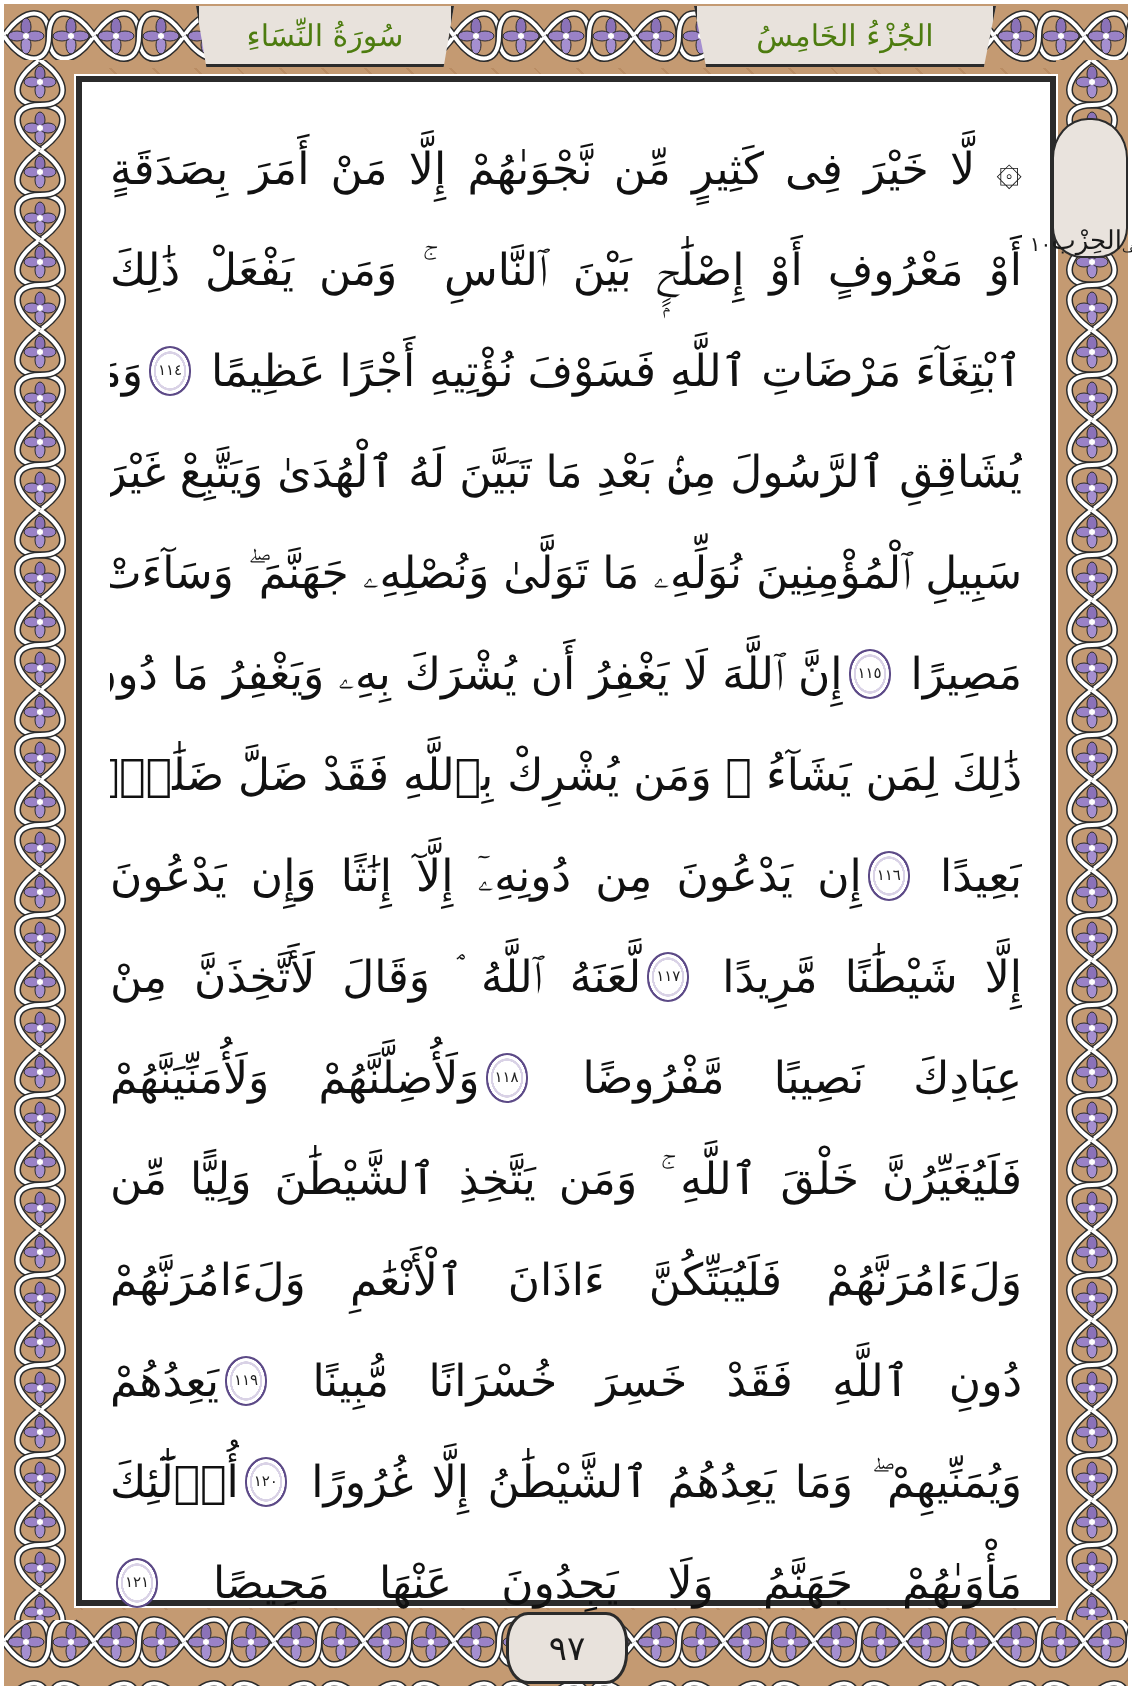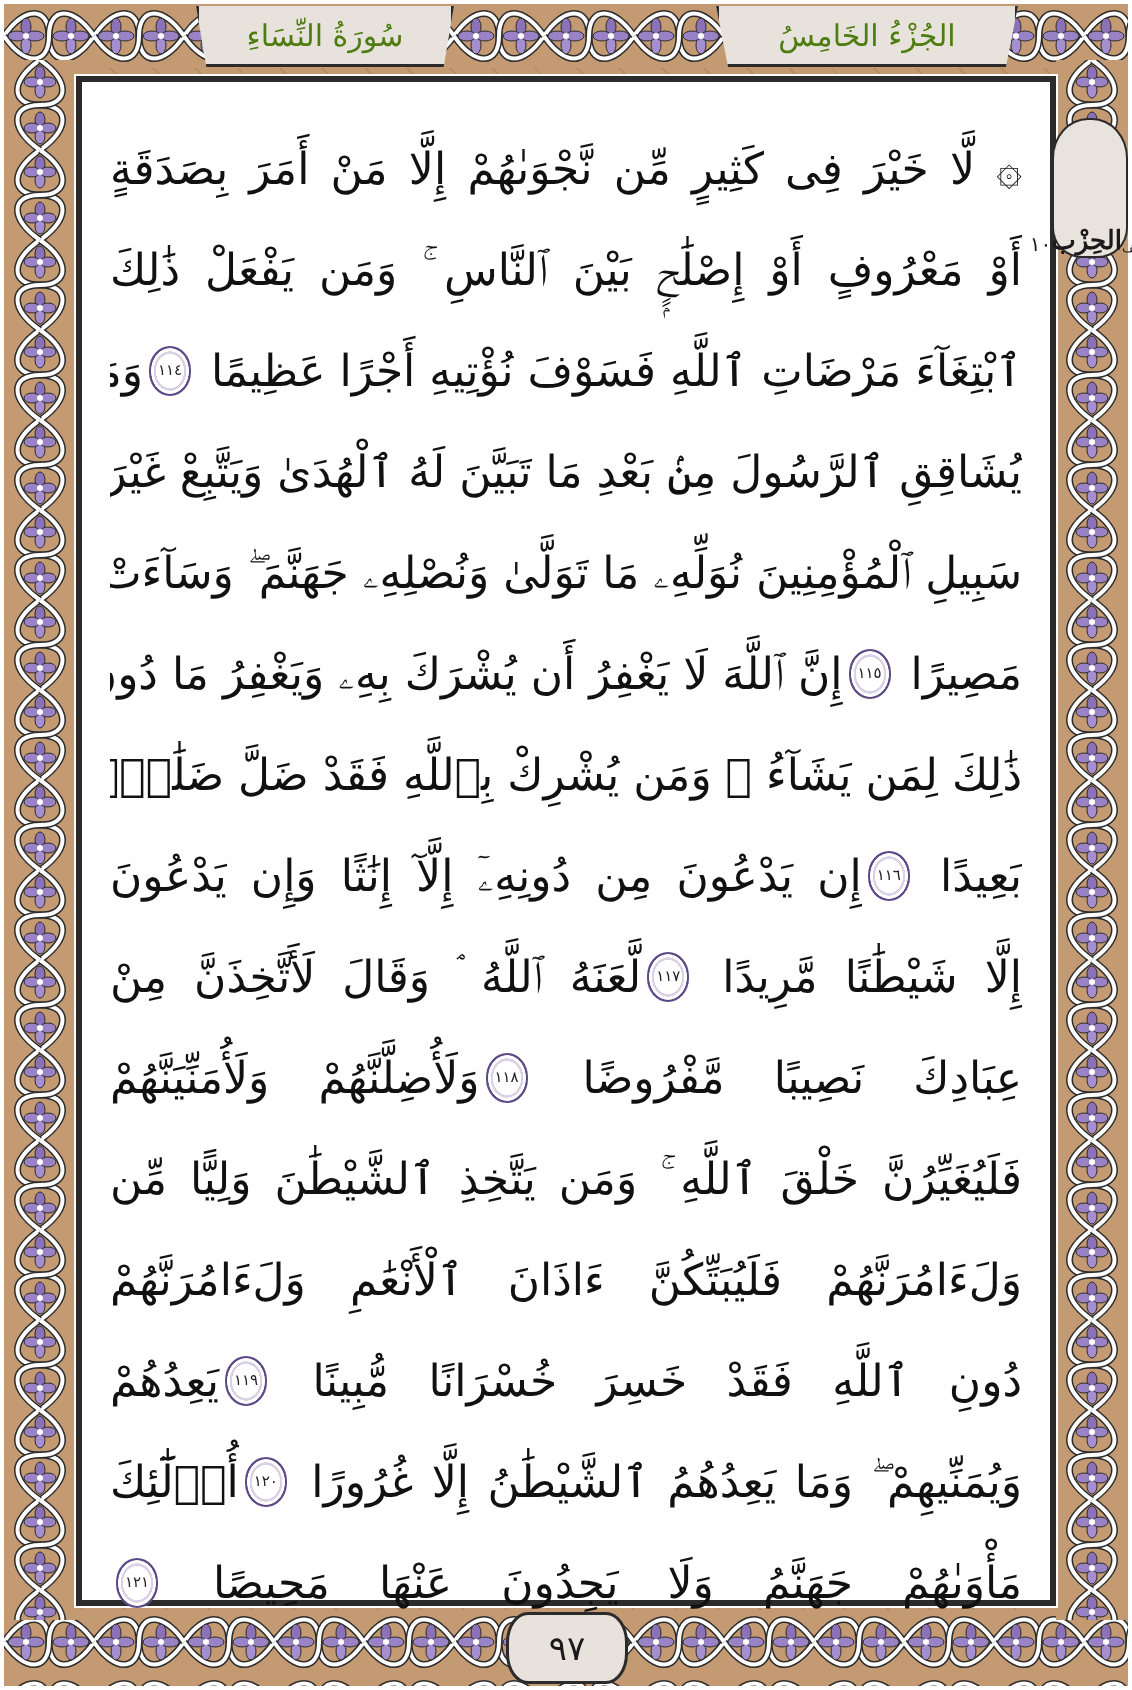--- a/index.html
+++ b/index.html
@@ -70,21 +70,21 @@
   
   .hizb-marker {
     position: absolute; left: 1052px; top: 118px; width: 72px; height: 136px;
     background: #e9e3dd;
     border: 2px solid #2b2b2b;
     border-radius: 36px 36px 30px 30px / 40px 40px 30px 30px;
     display: flex; flex-direction: row; align-items: flex-end; justify-content: center;
     direction: rtl; font-family: "DejaVu Serif", serif; color: #1a1a1a;
   }
   .hizb-top { font-size: 13px; line-height: 16px; }
-  .hizb-main { font-size: 26px; line-height: 32px; font-weight: bold; }
+  .hizb-main { font-size: 26px; line-height: 32px; }
   .hizb-num { font-size: 20px; line-height: 24px; }
 
   
   .page-num {
     position: absolute; left: 506px; top: 1612px; width: 116px; height: 66px;
     background: #e8e2dc; border: 3px solid #2b2b2b;
     border-radius: 22px 22px 22px 22px / 30px 30px 30px 30px;
     display: flex; align-items: center; justify-content: center;
     font-family: Liberation Sans, sans-serif; font-size: 34px; color: #1a1a1a;
   }
@@ -155,21 +155,21 @@
 </div>
 <div class="motif-strip v" style="left:1056px; top:60px; bottom:70px;">
   <svg viewBox="0 0 72 1560" preserveAspectRatio="none">
       <rect width="72" height="1560" fill="url(#ornv)"></rect>
     </svg>
 </div>
 
 <div class="cartouche" style="left:196px; width:252px;">
   <span>سُورَةُ النِّسَاءِ</span>
 </div>
-<div class="cartouche" style="left:716px; width:296px;">
+<div class="cartouche" style="left:694px; width:296px;">
   <span>الجُزْءُ الخَامِسُ</span>
 </div>
 
 <div class="text-panel"></div>
 <div style="position:absolute; left:80px; top:80px; width:972px; height:1522px; background:#fff; border:2px solid #2b2b2b; box-sizing:border-box;"></div>
 
 <div class="lines" id="lines">
   <div class="line"><span class="seg">۞ لَّا خَيْرَ فِى كَثِيرٍ مِّن نَّجْوَىٰهُمْ إِلَّا مَنْ أَمَرَ بِصَدَقَةٍ </span></div>
   <div class="line"><span class="seg">أَوْ مَعْرُوفٍ أَوْ إِصْلَٰحٍۭ بَيْنَ ٱلنَّاسِ ۚ وَمَن يَفْعَلْ ذَٰلِكَ </span></div>
   <div class="line"><span class="seg">ٱبْتِغَآءَ مَرْضَاتِ ٱللَّهِ فَسَوْفَ نُؤْتِيهِ أَجْرًا عَظِيمًا </span><span class="ayah">١١٤</span><span class="seg">وَمَن </span></div>

